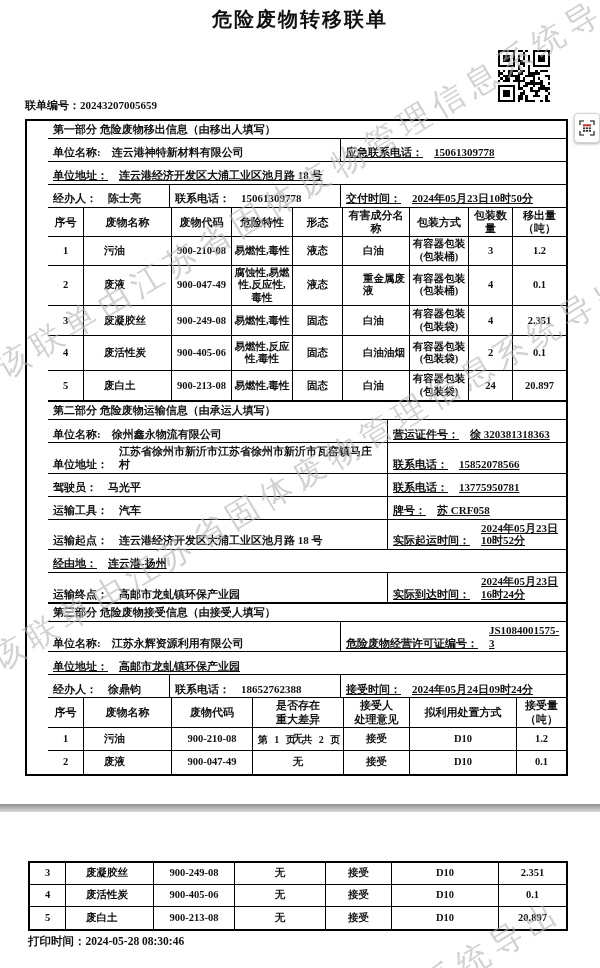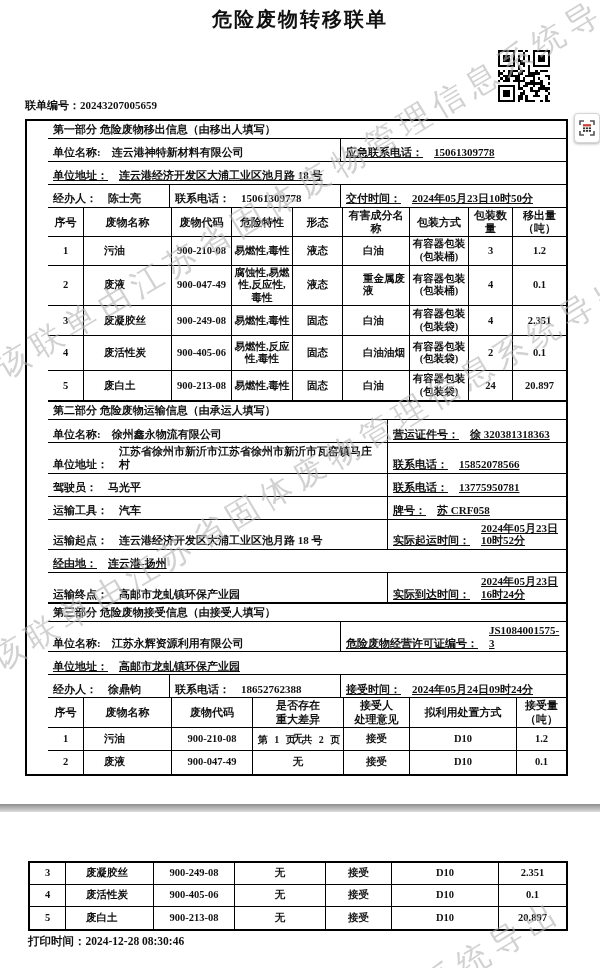--- a/index.html
+++ b/index.html
@@ -472,21 +472,21 @@
         <div class="cell l">废白土</div>
         <div class="cell c">900-213-08</div>
         <div class="cell c">无</div>
         <div class="cell c">接受</div>
         <div class="cell c">D10</div>
         <div class="cell c">20.897</div>
       </div>
     </div>
 
   <div class="printline">
-    <span class="lbl">打印时间：</span><span>2024-12-28 08:30:46</span>
+    <span class="lbl">打印时间：</span><span>2024-05-28 08:30:46</span>
   </div>
 
   <div class="floatbtn">
     <svg width="16" height="16" viewBox="0 0 16 16">
       <path d="M1 5 V1 H5 M11 1 H15 V5 M15 11 V15 H11 M5 15 H1 V11" fill="none" stroke="#555" stroke-width="1.6"></path>
       <rect x="4" y="4.2" width="8" height="2.2" fill="#c43c30"></rect>
       <rect x="4" y="7.4" width="2.1" height="1.8" fill="#333"></rect>
         <rect x="6.9" y="7.4" width="2.1" height="1.8" fill="#333"></rect>
         <rect x="9.8" y="7.4" width="2.2" height="1.8" fill="#333"></rect>
       <rect x="4" y="10" width="2.1" height="1.8" fill="#333"></rect>

